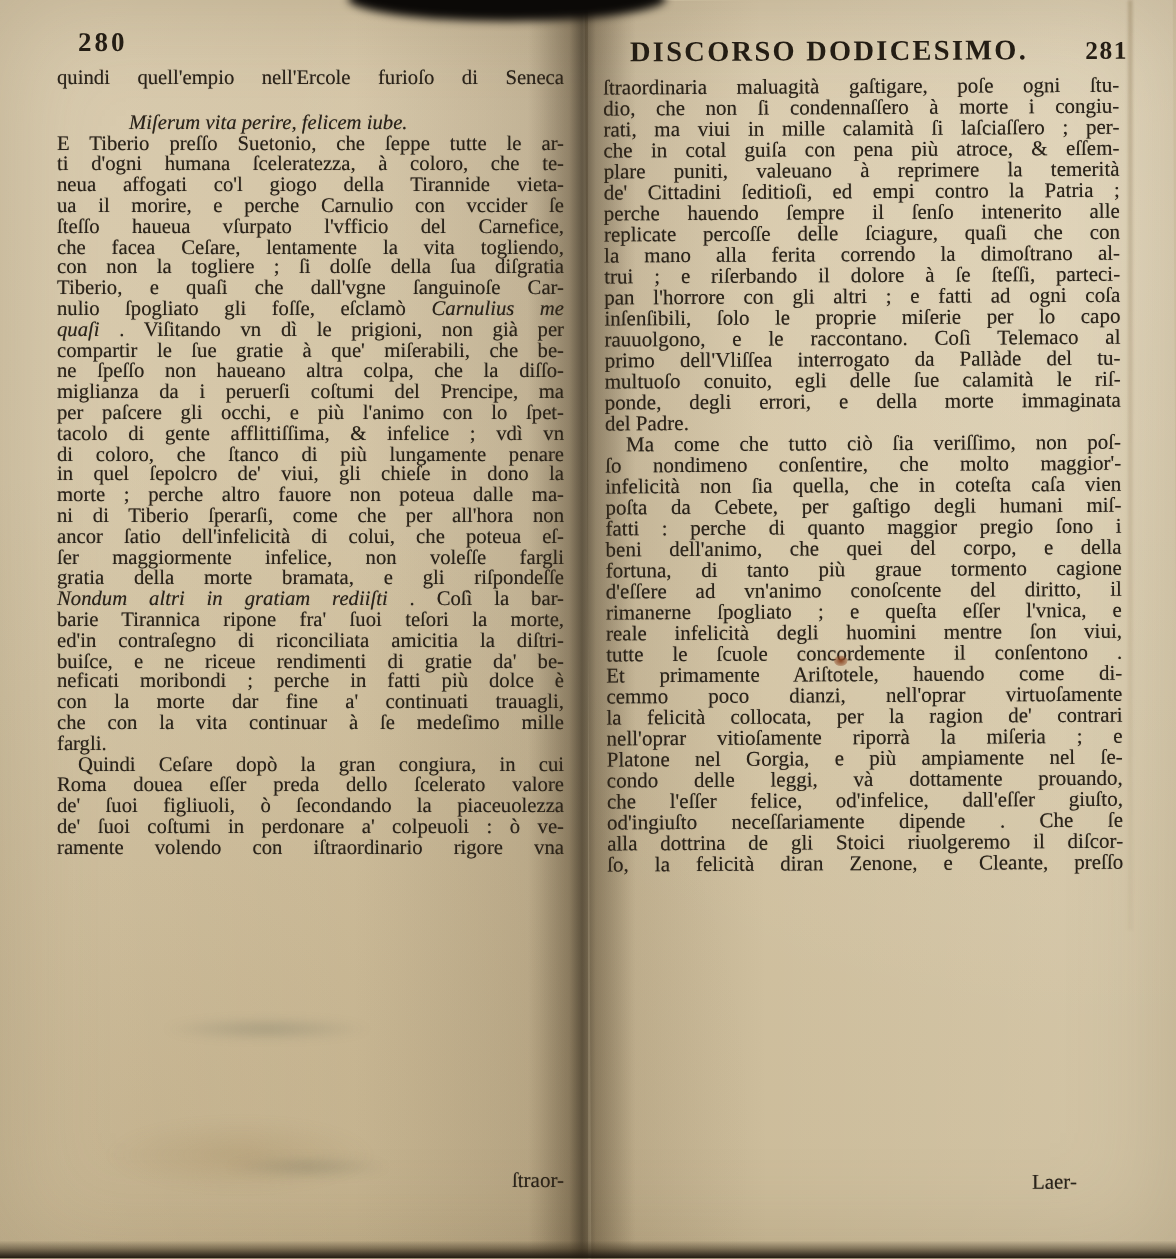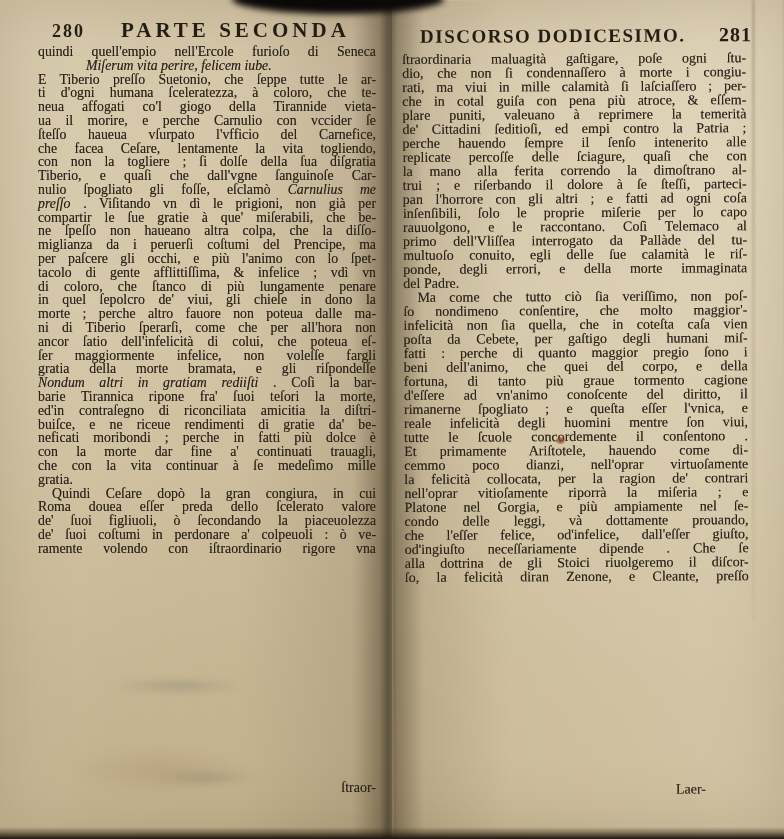--- a/index.html
+++ b/index.html
@@ -52,82 +52,81 @@
     background:radial-gradient(#8a4522,rgba(138,69,34,.1));filter:blur(.5px);
   }
   .running-header{
     position:absolute;display:flex;align-items:baseline;color:#241d14;
     font-weight:bold;white-space:nowrap;
   }
   .running-header .pn{font-weight:bold;}
   .page.left .running-header{left:52px;top:18px;gap:36px;font-size:21px;letter-spacing:4px;}
   .page.left .running-header .pn{font-size:18px;letter-spacing:2px;}
   .page.right .running-header{left:30px;top:24px;width:332px;justify-content:space-between;font-size:19px;letter-spacing:1.5px;}
-  .page.right .running-header .pn{font-size:20px;letter-spacing:1px;}
+  .page.right .running-header .pn{font-size:17px;letter-spacing:1px;}
   .text-block{position:absolute;color:#2a231a;}
   .page.left .text-block{left:38px;top:43px;width:338px;font-size:13.8px;line-height:17.85px;}
   .page.right .text-block{left:12px;top:50px;width:344px;font-size:14px;line-height:18.55px;}
   .line{
     text-align:justify;text-align-last:justify;height:1em;
     text-shadow:0 0 .5px rgba(42,35,26,.55);
     white-space:normal;overflow:visible;
   }
   .line.last{text-align-last:left;}
   .line.indent{text-indent:14px;}
-  .line.quote{padding-left:48px;text-align-last:left;font-style:italic;}
+  .line.quote{padding-left:48px;text-align-last:left;font-style:italic;margin-top:16px;}
   .it{font-style:italic;}
   .catchword{
     position:absolute;font-size:14px;color:#2a231a;text-shadow:0 0 .5px rgba(42,35,26,.5);
   }
   .page.left .catchword{right:16px;top:780px;}
-  .page.right .catchword{right:80px;top:782px;}
+  .page.right .catchword{right:68px;top:782px;}
 </style>
 </head>
 <body>
 
 <div class="book">
 
   <div class="page left">
     <div class="running-header">
       <span class="pn">280</span>
-      <span class="ht">PARTE SECONDA</span>
     </div>
     <div class="text-block">
         <div class="line"><span>quindi quell'empio nell'Ercole furioſo di Seneca</span></div>
         <div class="line last quote"><span>Miſerum vita perire, felicem iube.</span></div>
         <div class="line"><span>E Tiberio preſſo Suetonio, che ſeppe tutte le ar-</span></div>
         <div class="line"><span>ti d'ogni humana ſceleratezza, à coloro, che te-</span></div>
         <div class="line"><span>neua affogati co'l giogo della Tirannide vieta-</span></div>
         <div class="line"><span>ua il morire, e perche Carnulio con vccider ſe</span></div>
         <div class="line"><span>ſteſſo haueua vſurpato l'vfficio del Carnefice,</span></div>
         <div class="line"><span>che facea Ceſare, lentamente la vita togliendo,</span></div>
         <div class="line"><span>con non la togliere ; ſi dolſe della ſua diſgratia</span></div>
         <div class="line"><span>Tiberio, e quaſi che dall'vgne ſanguinoſe Car-</span></div>
         <div class="line"><span>nulio ſpogliato gli foſſe, eſclamò </span><span class="it">Carnulius me</span></div>
-        <div class="line"><span class="it">preſſo</span><span> . Viſitando vn dì le prigioni, non già per</span></div>
+        <div class="line"><span class="it">quaſi</span><span> . Viſitando vn dì le prigioni, non già per</span></div>
         <div class="line"><span>compartir le ſue gratie à que' miſerabili, che be-</span></div>
         <div class="line"><span>ne ſpeſſo non haueano altra colpa, che la diſſo-</span></div>
         <div class="line"><span>miglianza da i peruerſi coſtumi del Prencipe, ma</span></div>
         <div class="line"><span>per paſcere gli occhi, e più l'animo con lo ſpet-</span></div>
         <div class="line"><span>tacolo di gente afflittiſſima, &amp; infelice ; vdì vn</span></div>
         <div class="line"><span>di coloro, che ſtanco di più lungamente penare</span></div>
         <div class="line"><span>in quel ſepolcro de' viui, gli chieſe in dono la</span></div>
         <div class="line"><span>morte ; perche altro fauore non poteua dalle ma-</span></div>
         <div class="line"><span>ni di Tiberio ſperarſi, come che per all'hora non</span></div>
         <div class="line"><span>ancor ſatio dell'infelicità di colui, che poteua eſ-</span></div>
         <div class="line"><span>ſer maggiormente infelice, non voleſſe fargli</span></div>
         <div class="line"><span>gratia della morte bramata, e gli riſpondeſſe</span></div>
         <div class="line"><span class="it">Nondum altri in gratiam rediiſti</span><span> . Coſì la bar-</span></div>
         <div class="line"><span>barie Tirannica ripone fra' ſuoi teſori la morte,</span></div>
         <div class="line"><span>ed'in contraſegno di riconciliata amicitia la diſtri-</span></div>
         <div class="line"><span>buiſce, e ne riceue rendimenti di gratie da' be-</span></div>
         <div class="line"><span>neficati moribondi ; perche in fatti più dolce è</span></div>
         <div class="line"><span>con la morte dar fine a' continuati trauagli,</span></div>
         <div class="line"><span>che con la vita continuar à ſe medeſimo mille</span></div>
-        <div class="line last"><span>gratia.</span></div>
+        <div class="line last"><span>fargli.</span></div>
         <div class="line indent"><span>Quindi Ceſare dopò la gran congiura, in cui</span></div>
         <div class="line"><span>Roma douea eſſer preda dello ſcelerato valore</span></div>
         <div class="line"><span>de' ſuoi figliuoli, ò ſecondando la piaceuolezza</span></div>
         <div class="line"><span>de' ſuoi coſtumi in perdonare a' colpeuoli : ò ve-</span></div>
         <div class="line"><span>ramente volendo con iſtraordinario rigore vna</span></div>
       </div>
     <div class="catchword">ſtraor-</div>
   </div>
 
   <div class="page right">

